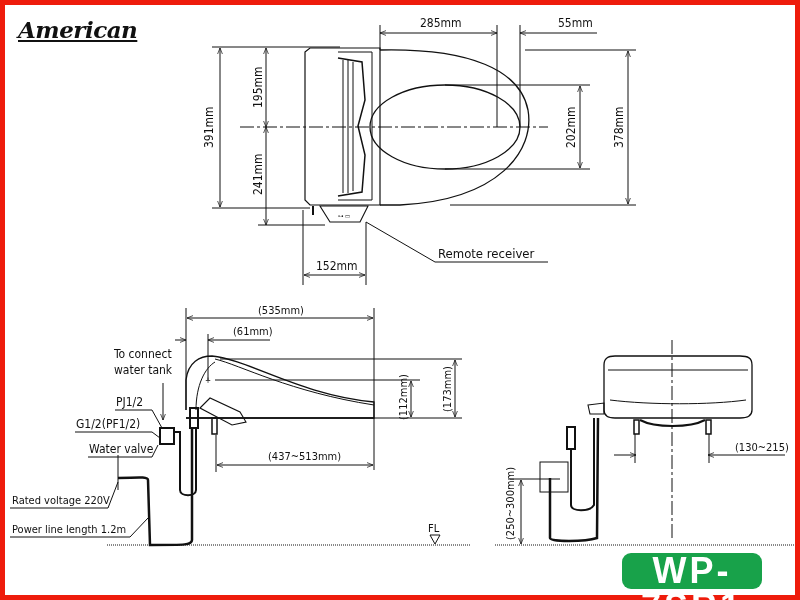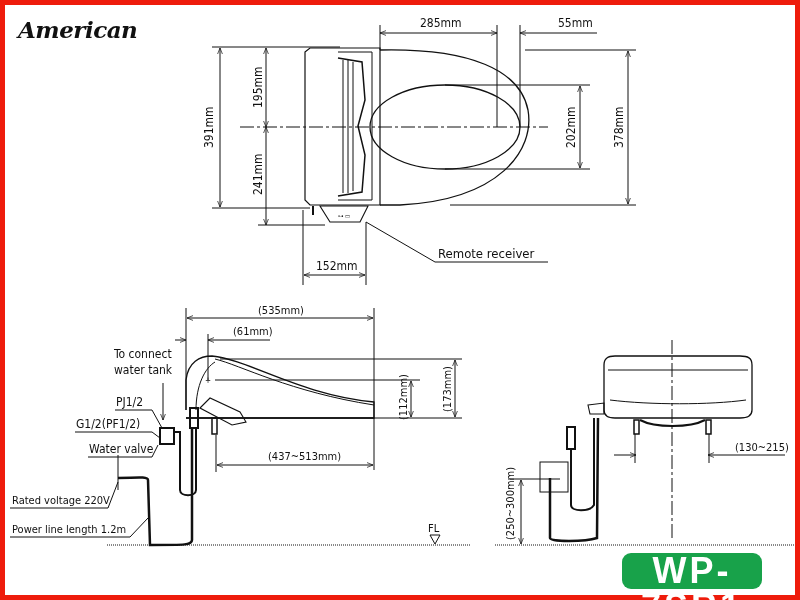--- a/index.html
+++ b/index.html
@@ -1,18 +1,18 @@
 <!DOCTYPE html>
 <html><head>
 <meta charset="utf-8">
 <style>
   html,body{margin:0;padding:0;background:#fff;}
   body{width:800px;height:600px;overflow:hidden;position:relative;font-family:"DejaVu Sans",sans-serif;}
   .frame{position:absolute;left:0;top:0;width:800px;height:600px;box-sizing:border-box;border-top:5px solid #ee1c0c;border-left:5px solid #ee1c0c;border-right:5px solid #ee1c0c;border-bottom:5px solid #ee1c0c;}
-  .logo{position:absolute;left:18px;top:18px;font-family:"DejaVu Serif",serif;font-style:italic;font-weight:bold;font-size:23px;line-height:24px;color:#111;letter-spacing:-0.5px;}
+  .logo{position:absolute;left:18px;top:18px;font-family:"DejaVu Serif",serif;font-style:italic;font-weight:bold;font-size:23px;line-height:24px;color:#111;letter-spacing:-0.5px;text-decoration:underline;}
   svg{position:absolute;left:0;top:0;}
   svg text{font-family:"DejaVu Sans Condensed","DejaVu Sans",sans-serif;fill:#111;}
   .badge{position:absolute;left:622px;top:553px;width:140px;height:36px;background:#18a24a;border-radius:9px;color:#fff;font-family:"Liberation Sans",sans-serif;font-weight:bold;font-size:36px;line-height:36px;text-align:center;letter-spacing:3px;}
 </style>
 </head>
 <body>
 
 <div class="frame"></div>
 
 <div class="logo">

